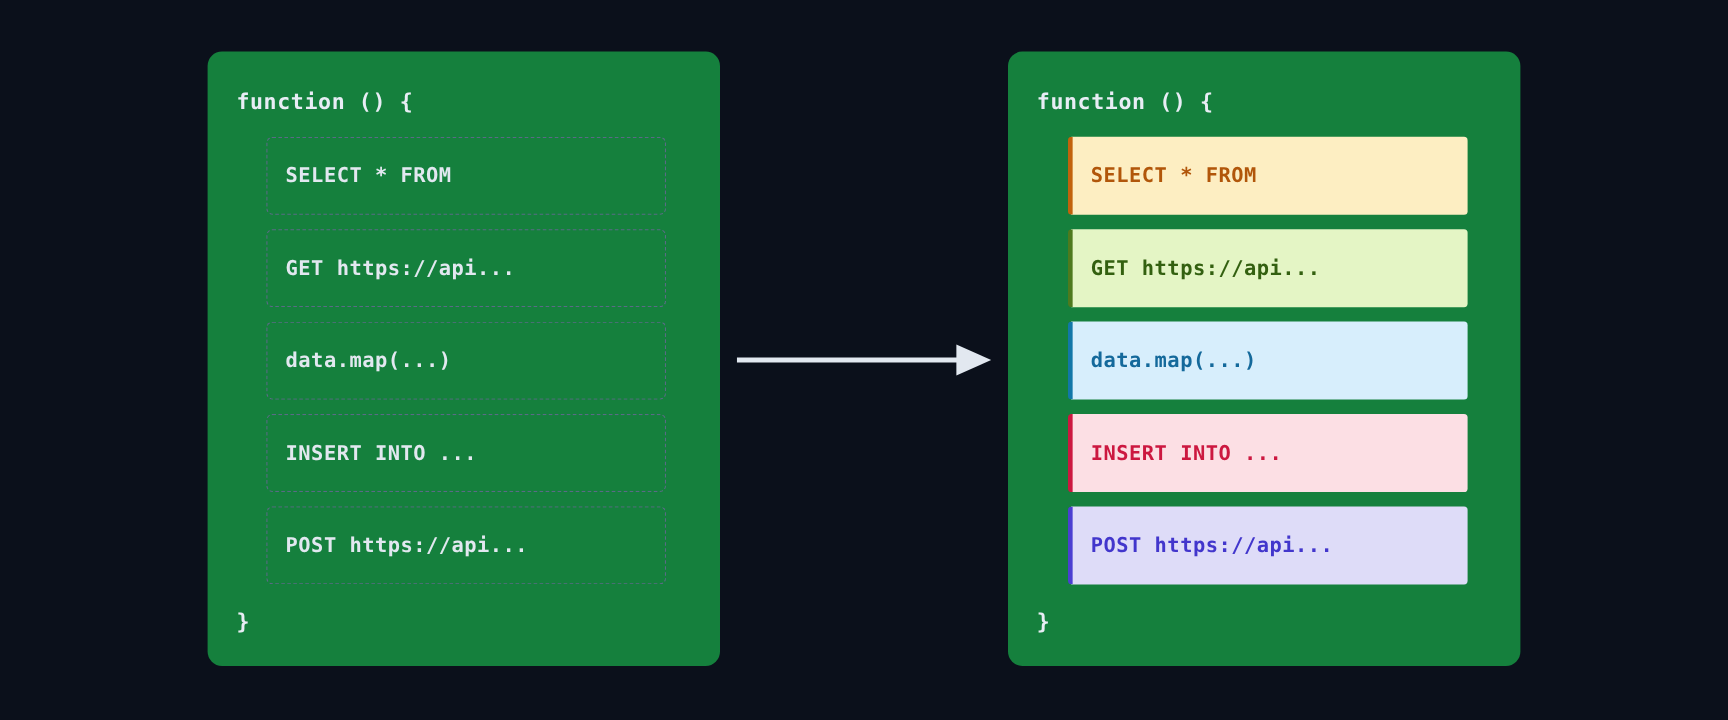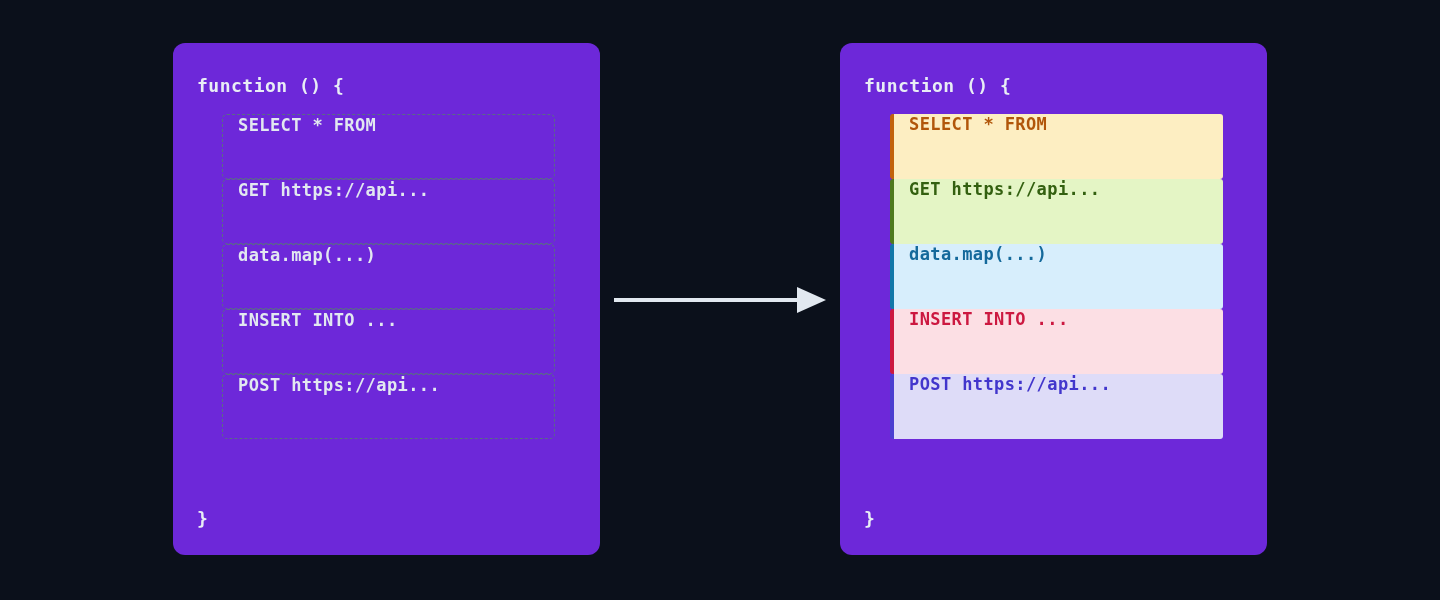--- a/index.html
+++ b/index.html
@@ -20,21 +20,21 @@
   .stage {
     position: absolute;
     inset: 0;
     width: 1440px;
     height: 600px;
   }
 
   
   .panel {
     position: absolute;
-    background: #6d28d9;
+    background: #15803d;
     border-radius: 12px;
     padding: 0;
   }
 
   #panel-before {
     left: 173px;
     top: 43px;
     width: 427px;
     height: 512px;
   }
@@ -70,22 +70,23 @@
 
   .rows-after {
     position: absolute;
     left: 50px;
     top: 71px;
     width: 333px;
   }
 
   .stmt {
     height: 65px;
-    margin-bottom: 0;
+    margin-bottom: 12px;
     display: flex;
+    align-items: center;
     padding-left: 15px;
     font-family: "DejaVu Sans Mono", "Liberation Mono", monospace;
     font-size: 17px;
     font-weight: bold;
     letter-spacing: 0.4px;
     white-space: nowrap;
     border-radius: 5px;
   }
 
   

